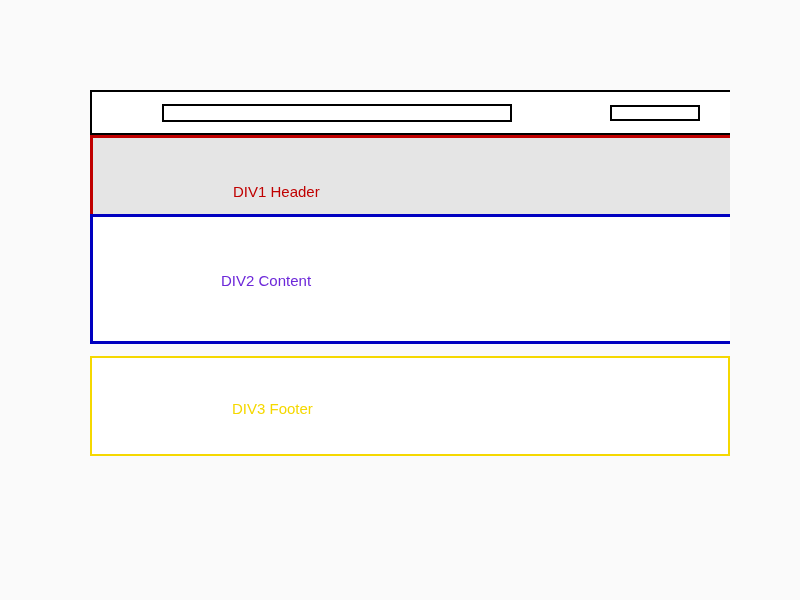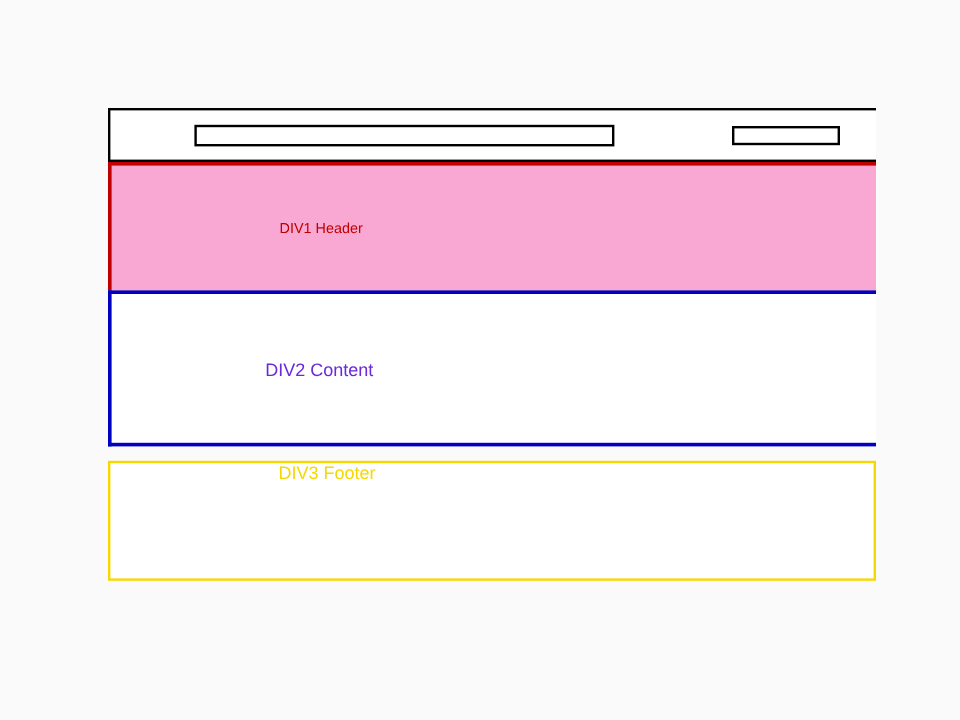--- a/index.html
+++ b/index.html
@@ -37,28 +37,28 @@
       border: 2px solid #000;
       margin-left: 40px;
     }
     .toolbar-box-small {
       height: 16px;
       width: 90px;
       border: 2px solid #000;
       margin-left: auto;
     }
     .div1-header {
-      height: 110px;
+      height: 82px;
       border-top: 3px solid #c00000;
       border-left: 3px solid #c00000;
       border-bottom: 3px solid #c00000;
-      background: #f9a8d4;
+      background: #e5e5e5;
       padding-top: 45px;
       padding-left: 140px;
-      font-size: 12px;
+      font-size: 15px;
       color: #c00000;
     }
     .div2-content {
       height: 130px;
       border-top: 3px solid #0000c0;
       border-left: 3px solid #0000c0;
       border-bottom: 3px solid #0000c0;
       background: #fff;
       padding-top: 55px;
       padding-left: 128px;
@@ -66,20 +66,21 @@
       color: #6d28d9;
       margin-top: -3px;
     }
     .div3-footer {
       height: 100px;
       border-top: 2px solid #f5d800;
       border-left: 2px solid #f5d800;
       border-bottom: 2px solid #f5d800;
       border-right: 2px solid #f5d800;
       background: #fff;
+      padding-top: 42px;
       padding-left: 140px;
       font-size: 15px;
       color: #f5d800;
       margin-top: 12px;
     }
   </style>
 </head>
 <body>
 
 <div class="container">

